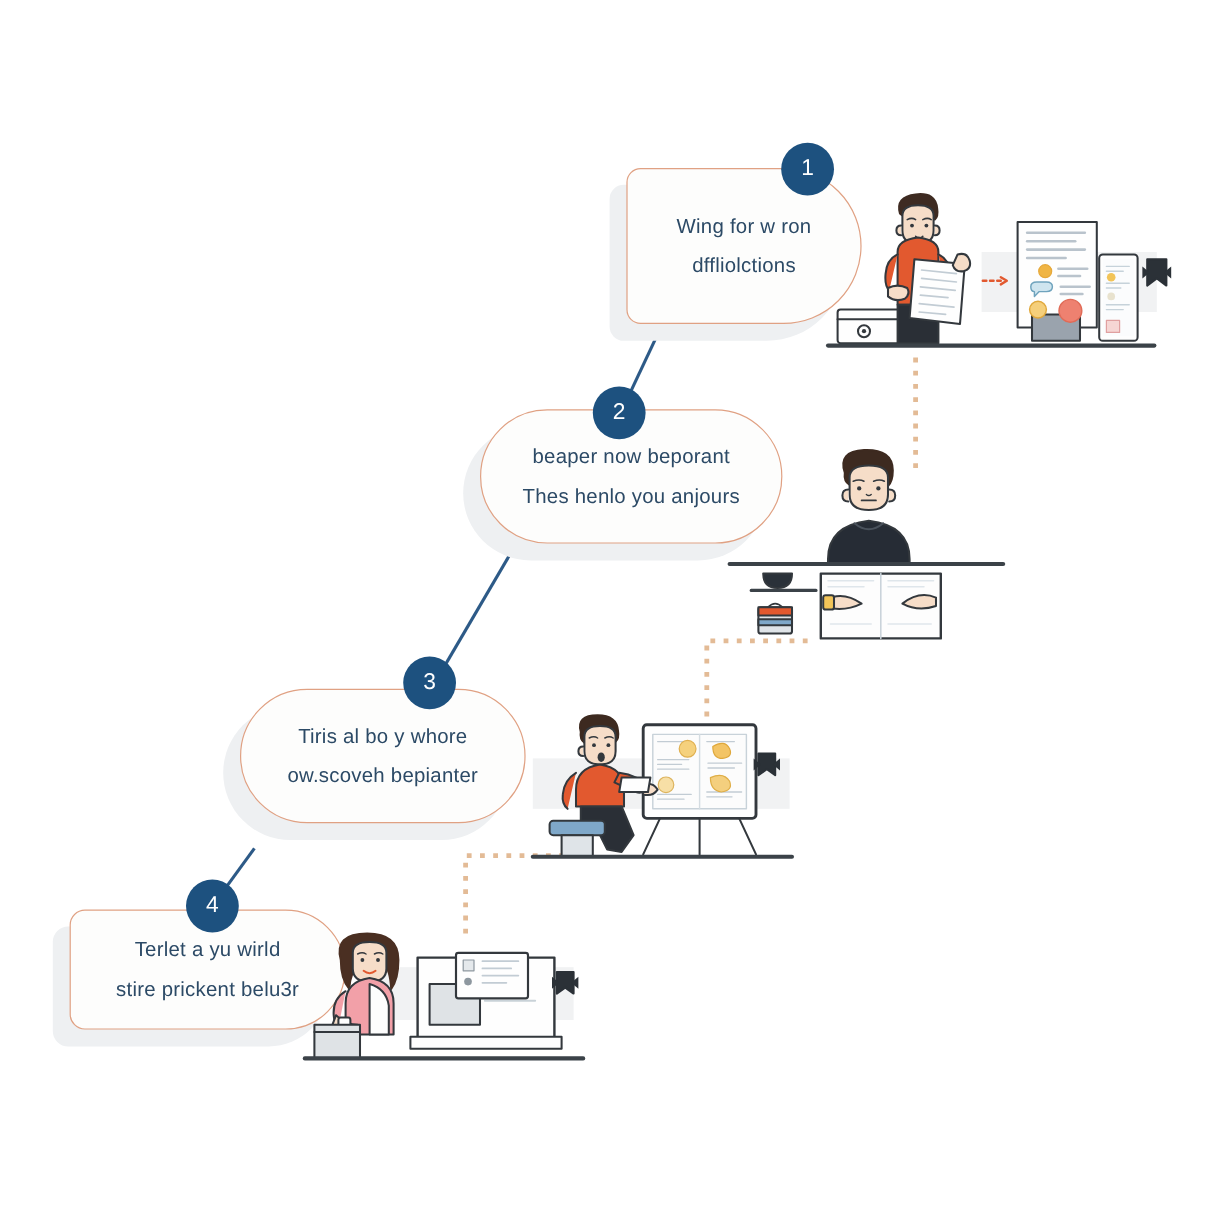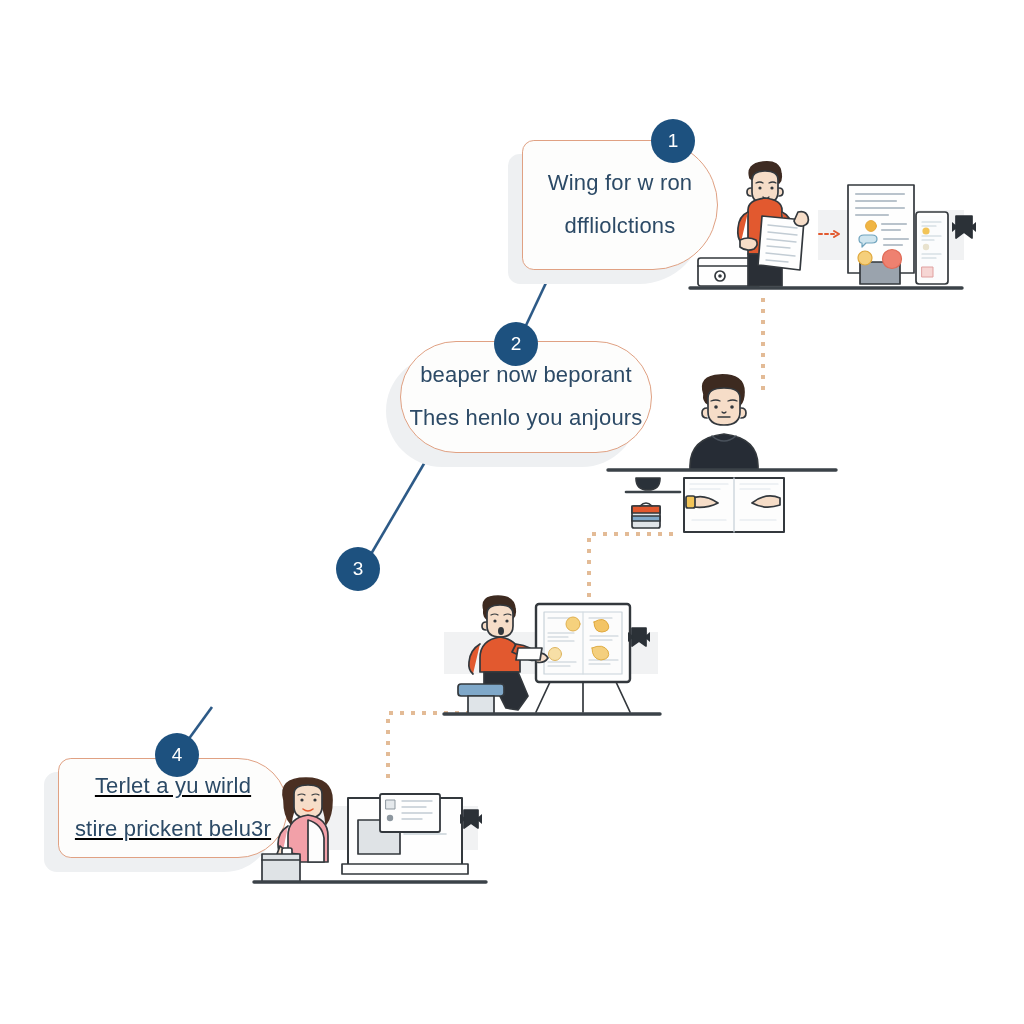--- a/index.html
+++ b/index.html
@@ -21,36 +21,36 @@
   }
   .card{
     position:absolute;left:0;top:0;width:100%;height:100%;
     background:#fdfdfc;
     border:1.6px solid #e0a183;
     box-sizing:border-box;
     display:flex;align-items:center;justify-content:center;
   }
   .card-text{
     color:#2c4a66;
-    font-size:22px;
+    font-size:17px;
     line-height:1.95;
     text-align:center;
     letter-spacing:.2px;
     padding:0 26px;
   }
   .card-text span{display:block;white-space:nowrap;}
 
   
   .shape-1 .card{border-radius:16px 88px 88px 16px;}
   .shape-1 .card-shadow{border-radius:16px 88px 88px 16px;}
   .shape-2 .card{border-radius:76px;}
   .shape-2 .card-shadow{border-radius:76px;}
   .shape-3 .card{border-radius:72px;}
   .shape-3 .card-shadow{border-radius:72px;}
-  .shape-4 .card{border-radius:20px 78px 78px 20px;text-decoration:underline;}
+  .shape-4 .card{border-radius:20px 78px 78px 20px;}
   .shape-4 .card-shadow{border-radius:20px 78px 78px 20px;}
 
   
   .badge{
     position:absolute;
     width:44px;height:44px;border-radius:50%;
     background:#1d517f;
     color:#fff;
     font-size:19px;
     display:flex;align-items:center;justify-content:center;
@@ -230,20 +230,29 @@
           <line x1="82" y1="121" x2="112" y2="121"></line>
           <line x1="132" y1="116" x2="170" y2="116"></line>
           <line x1="132" y1="121" x2="162" y2="121"></line>
           <line x1="84" y1="152" x2="118" y2="152"></line>
           <line x1="132" y1="152" x2="168" y2="152"></line>
         </g>
       </g>
     </svg>
   </div>
 
+  <div class="step shape-3" style="left:200px;top:574px;width:238px;height:112px;">
+    <div class="card-shadow"></div>
+    <div class="card">
+      <div class="card-text">
+        <span>Tiris al bo y whore</span>
+        <span>ow.scoveh bepianter</span>
+      </div>
+    </div>
+  </div>
   <div class="badge" style="left:336px;top:547px;">
     <span>3</span>
   </div>
 
   <div class="illus" style="left:444px;top:584px;width:230px;height:140px;">
     <svg width="230" height="140" viewBox="0 0 230 140">
       <g stroke="#33383d" stroke-width="1.7" fill="none" stroke-linejoin="round" stroke-linecap="round">
 
         <rect x="0" y="48" width="214" height="42" fill="#f1f2f3" stroke="none"></rect>
 

